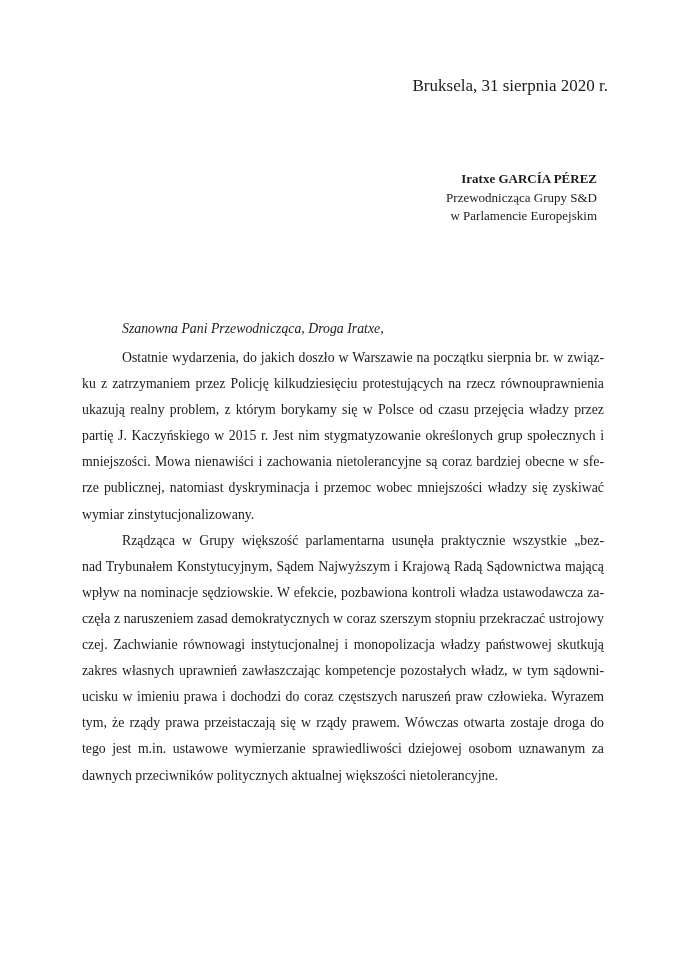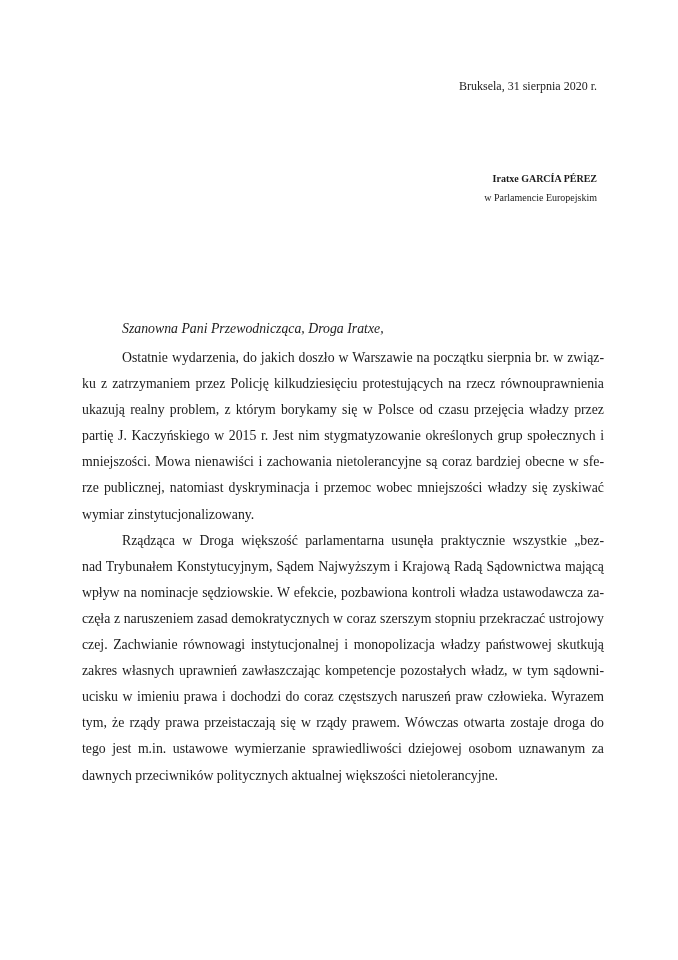--- a/index.html
+++ b/index.html
@@ -16,31 +16,31 @@
     overflow: hidden;
   }
   .sheet {
     position: absolute;
     inset: 0;
     background: #ffffff;
   }
   .date-line {
     position: absolute;
     top: 78px;
-    right: 81px;
-    font-size: 12px;
+    right: 70px;
+    font-size: 17px;
     line-height: 16px;
     text-align: right;
     white-space: nowrap;
   }
   .recipient-block {
     position: absolute;
     top: 170px;
     right: 81px;
-    font-size: 10px;
+    font-size: 13px;
     line-height: 18.5px;
     text-align: right;
   }
   .recipient-name {
     font-weight: bold;
   }
   .salutation {
     position: absolute;
     top: 299px;
     left: 122px;
@@ -77,39 +77,40 @@
 </style>
 </head>
 <body>
 
 <div class="sheet">
 
   <div class="date-line">Bruksela, 31 sierpnia 2020 r.</div>
 
   <div class="recipient-block">
     <div class="recipient-name">Iratxe GARCÍA PÉREZ</div>
+    <div class="recipient-title">Przewodnicząca Grupy S&amp;D</div>
     <div class="recipient-org">w Parlamencie Europejskim</div>
   </div>
 
   <div class="salutation">Szanowna Pani Przewodnicząca, Droga Iratxe,</div>
 
   <div class="body-text">
 
     <p class="para">
       <span class="jline first">Ostatnie wydarzenia, do jakich doszło w Warszawie na początku sierpnia br. w związ-</span>
       <span class="jline">ku z zatrzymaniem przez Policję kilkudziesięciu protestujących na rzecz równouprawnienia</span>
       <span class="jline">ukazują realny problem, z którym borykamy się w Polsce od czasu przejęcia władzy przez</span>
       <span class="jline">partię J. Kaczyńskiego w 2015 r. Jest nim stygmatyzowanie określonych grup społecznych i</span>
       <span class="jline">mniejszości. Mowa nienawiści i zachowania nietolerancyjne są coraz bardziej obecne w sfe-</span>
       <span class="jline">rze publicznej, natomiast dyskryminacja i przemoc wobec mniejszości władzy się zyskiwać</span>
       <span class="jline last">wymiar zinstytucjonalizowany.</span>
     </p>
 
     <p class="para">
-      <span class="jline first">Rządząca w Droga większość parlamentarna usunęła praktycznie wszystkie „bez-</span>
+      <span class="jline first">Rządząca w Grupy większość parlamentarna usunęła praktycznie wszystkie „bez-</span>
       <span class="jline">nad Trybunałem Konstytucyjnym, Sądem Najwyższym i Krajową Radą Sądownictwa mającą</span>
       <span class="jline">wpływ na nominacje sędziowskie. W efekcie, pozbawiona kontroli władza ustawodawcza za-</span>
       <span class="jline">częła z naruszeniem zasad demokratycznych w coraz szerszym stopniu przekraczać ustrojowy</span>
       <span class="jline">czej. Zachwianie równowagi instytucjonalnej i monopolizacja władzy państwowej skutkują</span>
       <span class="jline">zakres własnych uprawnień zawłaszczając kompetencje pozostałych władz, w tym sądowni-</span>
       <span class="jline">ucisku w imieniu prawa i dochodzi do coraz częstszych naruszeń praw człowieka. Wyrazem</span>
       <span class="jline">tym, że rządy prawa przeistaczają się w rządy prawem. Wówczas otwarta zostaje droga do</span>
       <span class="jline">tego jest m.in. ustawowe wymierzanie sprawiedliwości dziejowej osobom uznawanym za</span>
       <span class="jline last">dawnych przeciwników politycznych aktualnej większości nietolerancyjne.</span>
     </p>

